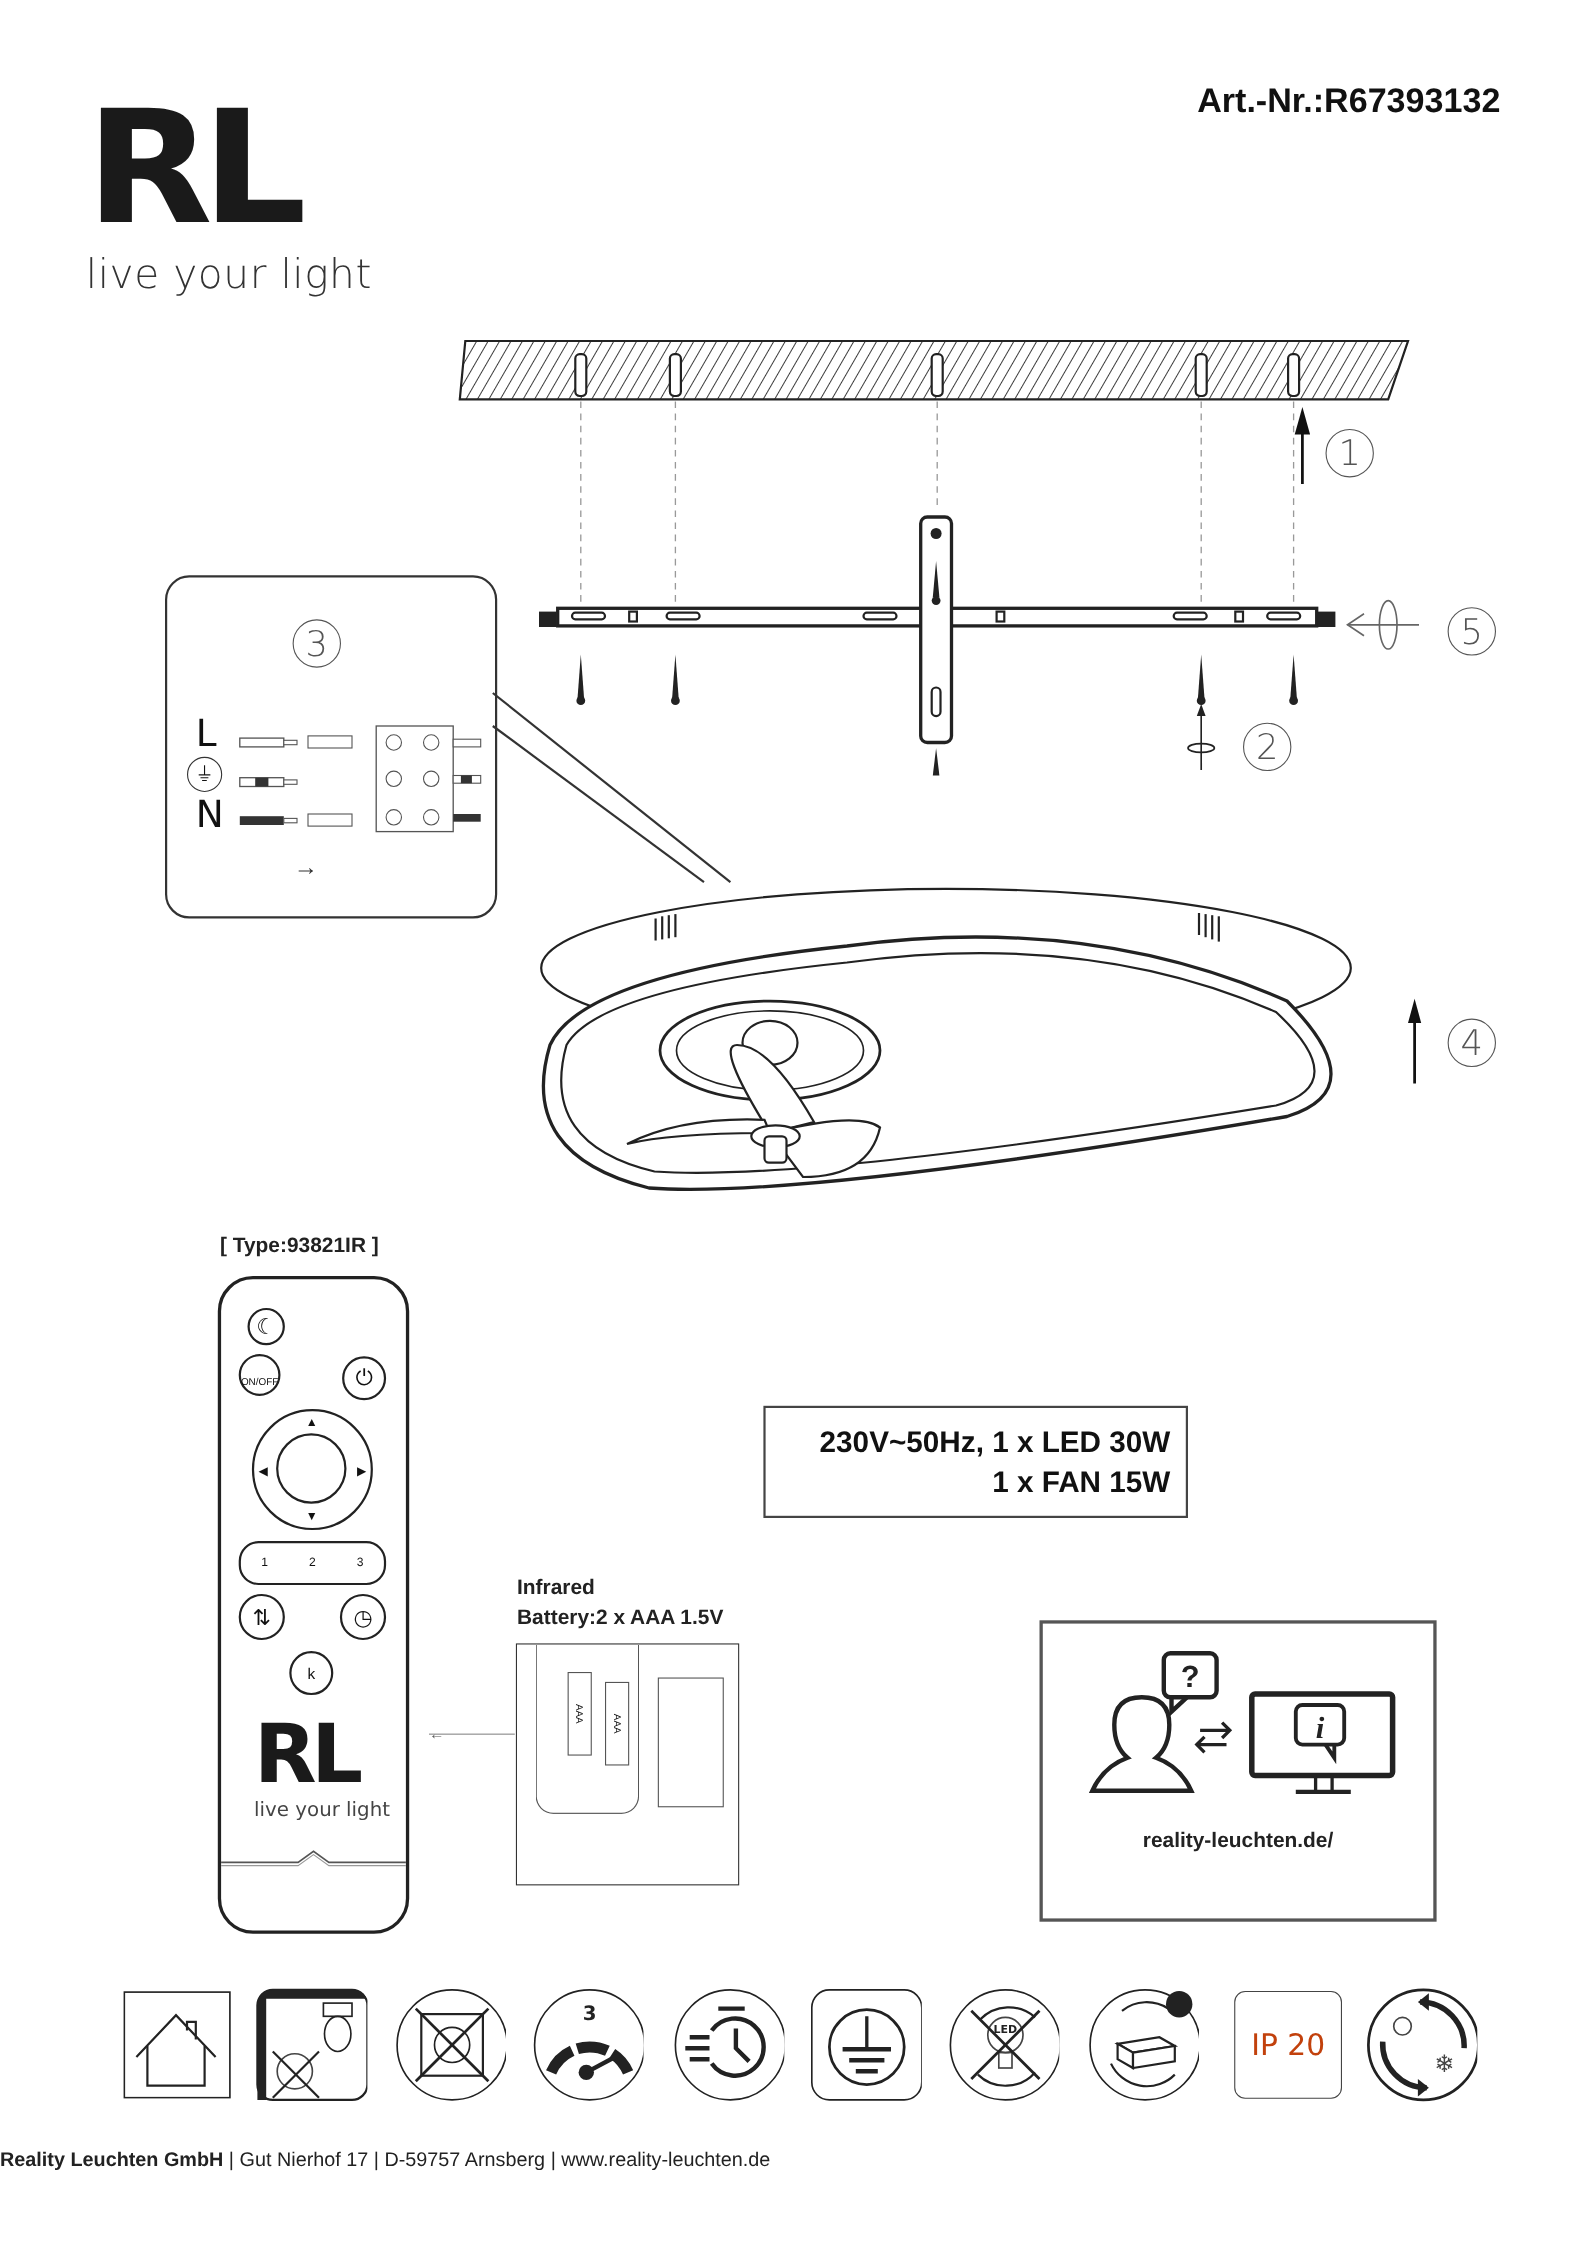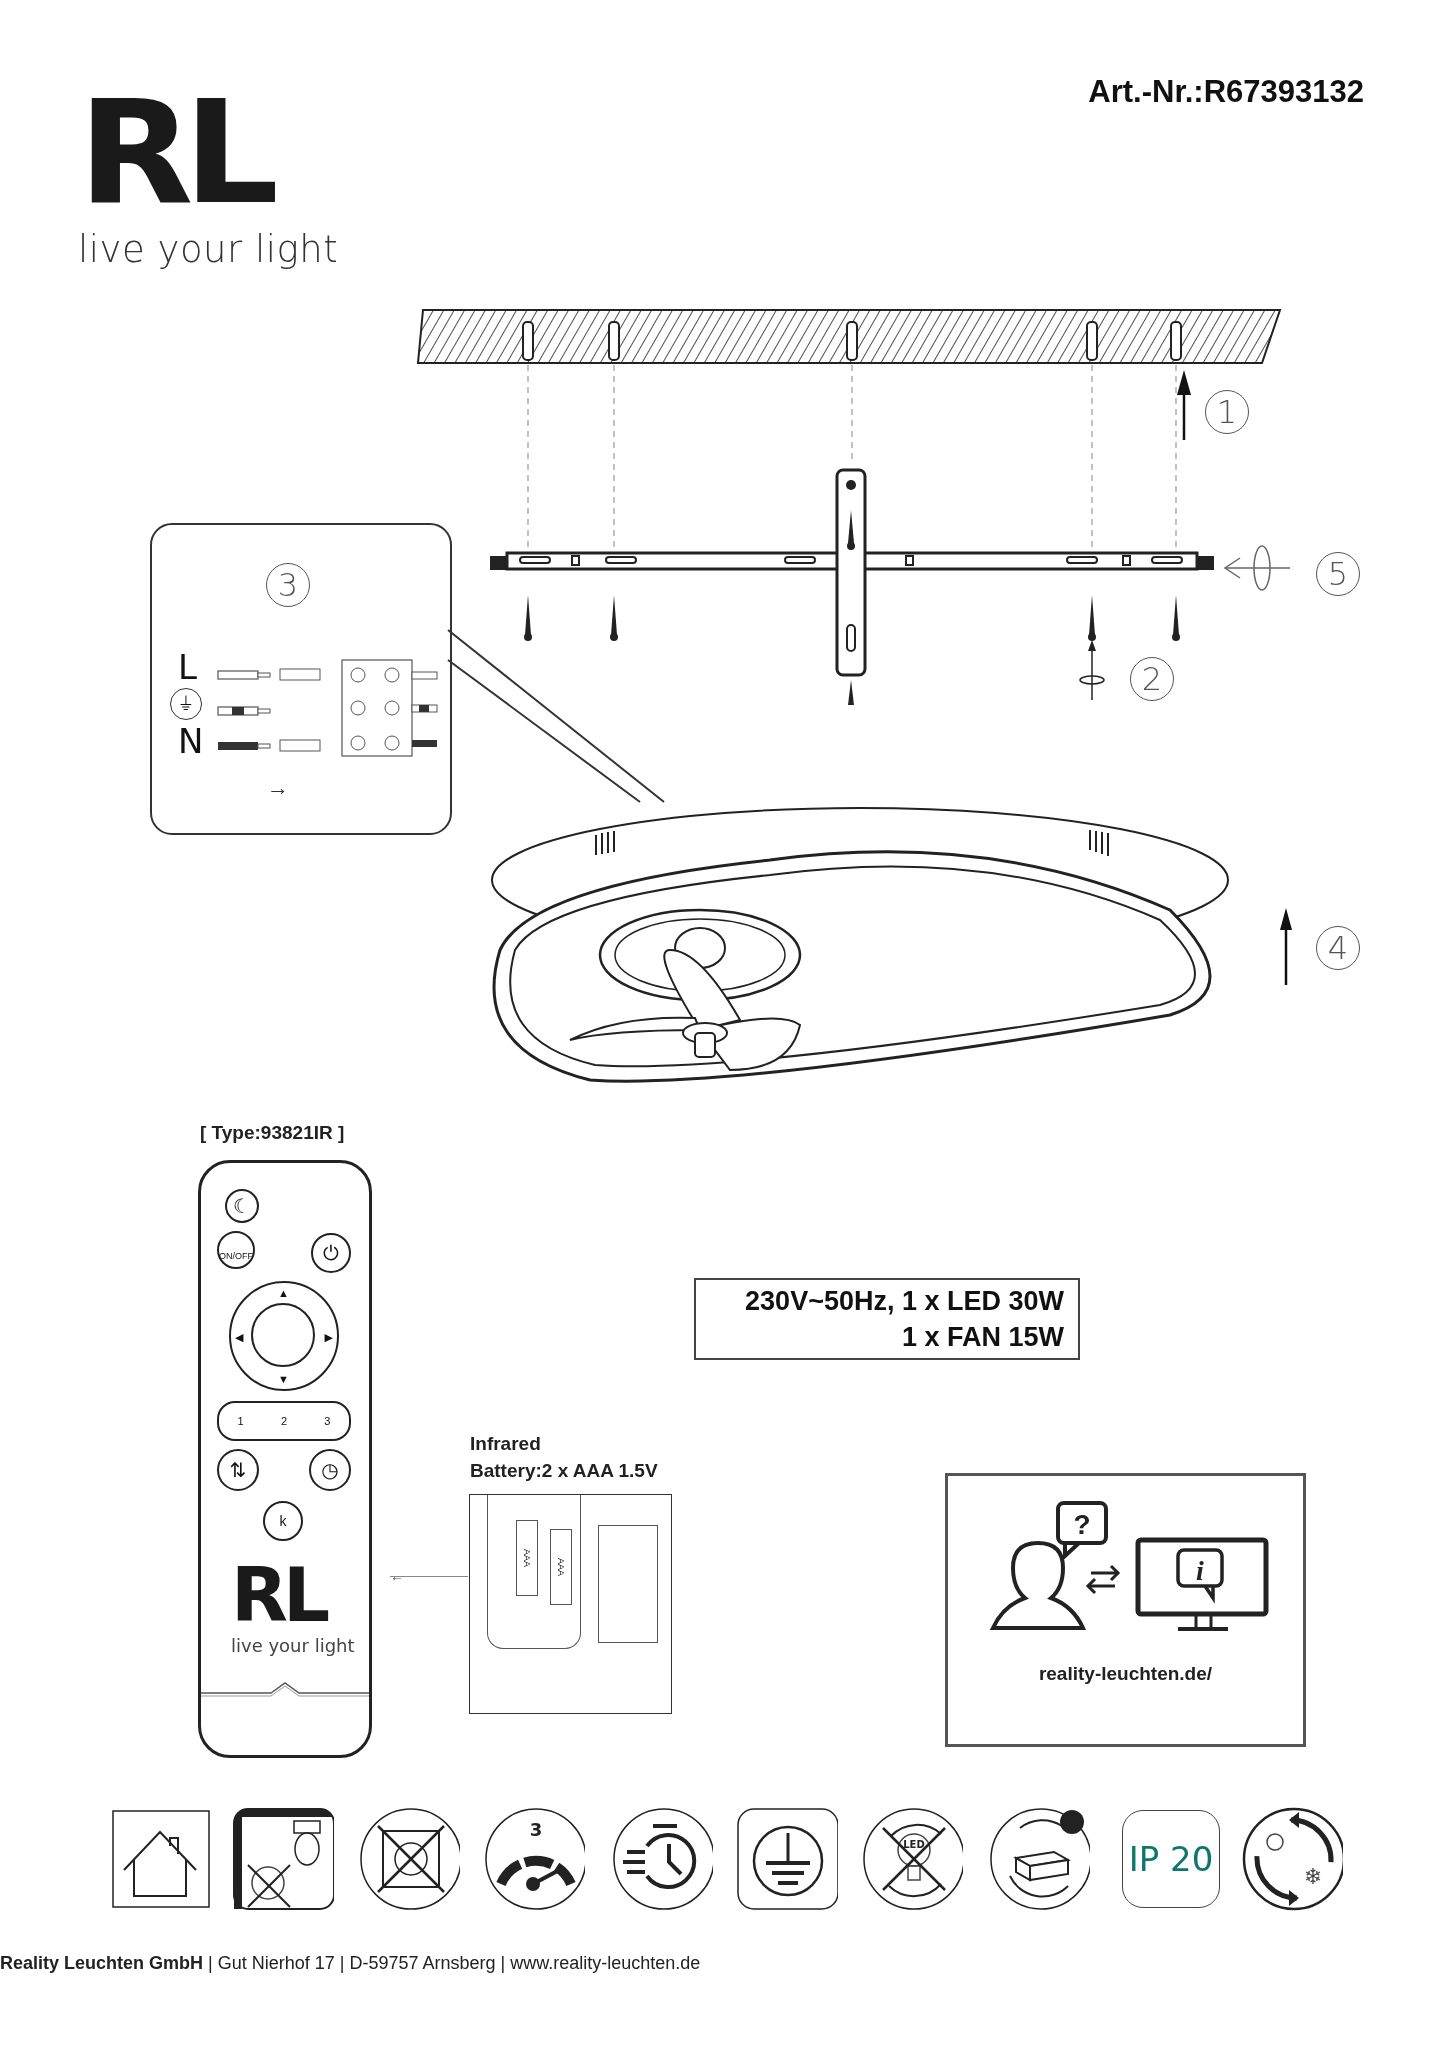--- a/index.html
+++ b/index.html
@@ -7,21 +7,21 @@
     .abs { position: absolute; }
     .logo-rl { left: 78px; top: 78px; font-family: "DejaVu Sans", sans-serif; font-weight: bold; font-size: 150px; letter-spacing: -10px; line-height: 150px; color: #1a1a1a; transform: scaleY(0.95); }
     .logo-tag { left: 78px; top: 228px; font-family: "DejaVu Sans", sans-serif; font-weight: 300; font-size: 37px; color: #333; letter-spacing: 0.5px; }
     .artnr { right: 85px; top: 74px; font-weight: bold; font-size: 31px; color: #111; }
     .callout { left: 150px; top: 523px; width: 298px; height: 308px; border: 2px solid #333; border-radius: 22px; background: #fff; }
     .step-num { width: 42px; height: 42px; border: 1.5px solid #555; border-radius: 50%; display: flex; align-items: center; justify-content: center; font-family: "DejaVu Sans", sans-serif; font-weight: 200; font-size: 32px; color: #555; }
     .wire-label { font-size: 34px; color: #111; font-family: "DejaVu Sans", sans-serif; }
     .type-label { left: 200px; top: 1122px; font-weight: bold; font-size: 19px; color: #222; }
     .remote { left: 198px; top: 1160px; width: 168px; height: 592px; border: 3px solid #222; border-radius: 32px; background: #fff; }
     .rbtn { position: absolute; border: 2.5px solid #222; border-radius: 50%; background: #fff; display: flex; align-items: center; justify-content: center; font-size: 20px; color: #111; }
-    .spec-box { left: 694px; top: 1278px; width: 386px; height: 82px; border: 2px solid #444; display: flex; flex-direction: column; align-items: flex-end; justify-content: center; padding-right: 14px; box-sizing: border-box; }
+    .spec-box { left: 694px; top: 1278px; width: 386px; height: 102px; border: 2px solid #444; display: flex; flex-direction: column; align-items: flex-end; justify-content: center; padding-right: 14px; box-sizing: border-box; }
     .spec-box span { font-weight: bold; font-size: 27px; line-height: 36px; color: #111; }
     .battery-text { left: 470px; top: 1430px; font-weight: bold; font-size: 19px; line-height: 27px; color: #222; }
     .battery-box { left: 469px; top: 1494px; width: 201px; height: 218px; border: 1.5px solid #333; background: #fff; }
     .info-box { left: 945px; top: 1473px; width: 355px; height: 268px; border: 3px solid #555; background: #fff; }
     .info-url { width: 100%; text-align: center; font-weight: bold; font-size: 19px; color: #222; line-height: 40px; }
     .icon-strip { left: 108px; top: 1808px; width: 1260px; height: 110px; }
     .sym { position: absolute; top: 0; width: 102px; height: 102px; display: flex; align-items: center; justify-content: center; }
     .footer { left: 0; top: 1953px; width: 100%; font-size: 18px; color: #222; }
     .footer b { font-weight: bold; }
   </style>
@@ -308,21 +308,21 @@
         <circle cx="53" cy="53" r="50" fill="none" stroke="#222" stroke-width="1.5"></circle>
         <path d="M 32 22 A 36 36 0 0 1 74 20" fill="none" stroke="#222" stroke-width="2"></path>
         <path d="M 80 80 A 36 36 0 0 1 22 70" fill="none" stroke="#222" stroke-width="2"></path>
         <polygon points="28,52 66,46 80,54 42,60" fill="#fff" stroke="#222" stroke-width="2"></polygon>
         <polygon points="28,52 42,60 42,74 28,66" fill="#fff" stroke="#222" stroke-width="2"></polygon>
         <polygon points="42,60 80,54 80,68 42,74" fill="#fff" stroke="#222" stroke-width="2"></polygon>
         <circle cx="84" cy="16" r="12" fill="#222"></circle>
       </svg>
   </div>
   <div class="sym" style="left:1012px;">
-    <div style="width:96px;height:96px;border:1.5px solid #444;border-radius:21px;display:flex;align-items:center;justify-content:center;font-family:'DejaVu Sans',sans-serif;font-size:34px;color:#0f766e;">IP 20</div>
+    <div style="width:96px;height:96px;border:1.5px solid #444;border-radius:10px;display:flex;align-items:center;justify-content:center;font-family:'DejaVu Sans',sans-serif;font-size:27px;color:#c2410c;">IP 20</div>
   </div>
   <div class="sym" style="left:1133px;">
     <svg width="106" height="106">
         <circle cx="53" cy="53" r="50" fill="none" stroke="#222" stroke-width="2.5"></circle>
         <path d="M 50 14 A 40 40 0 0 1 90 56" fill="none" stroke="#222" stroke-width="5"></path>
         <polygon points="48,14 58,6 58,22" fill="#222"></polygon>
         <path d="M 56 92 A 40 40 0 0 1 16 50" fill="none" stroke="#222" stroke-width="5"></path>
         <polygon points="58,92 48,84 48,100" fill="#222"></polygon>
         <circle cx="34" cy="36" r="8" fill="none" stroke="#444" stroke-width="1.5"></circle>
         <text x="72" y="78" font-size="22" text-anchor="middle" fill="#444">❄</text>

